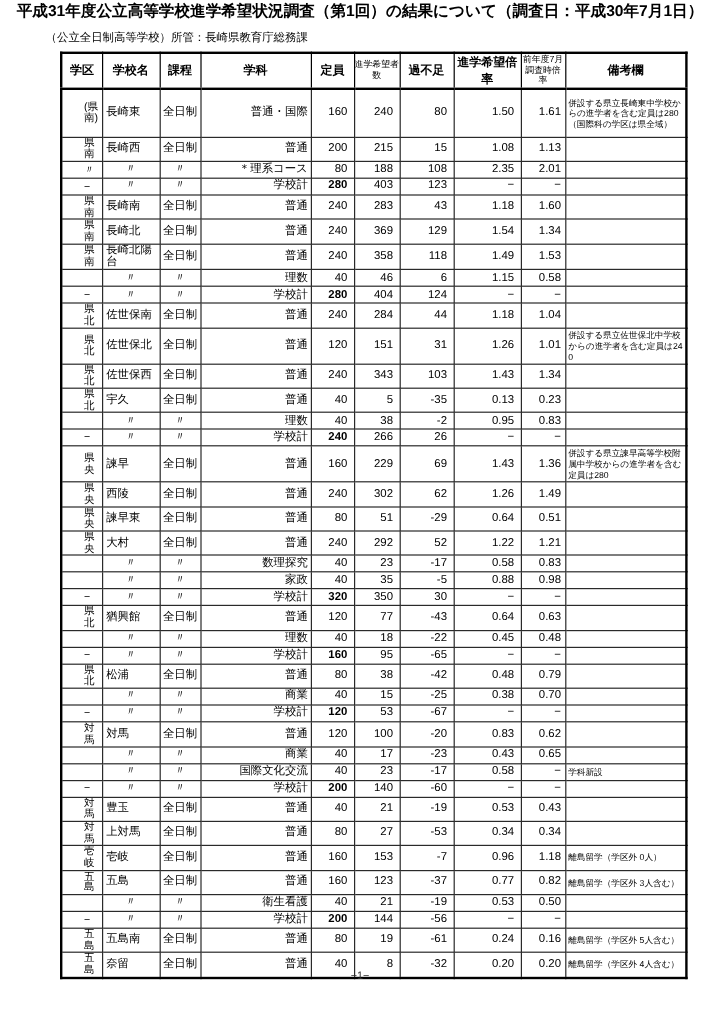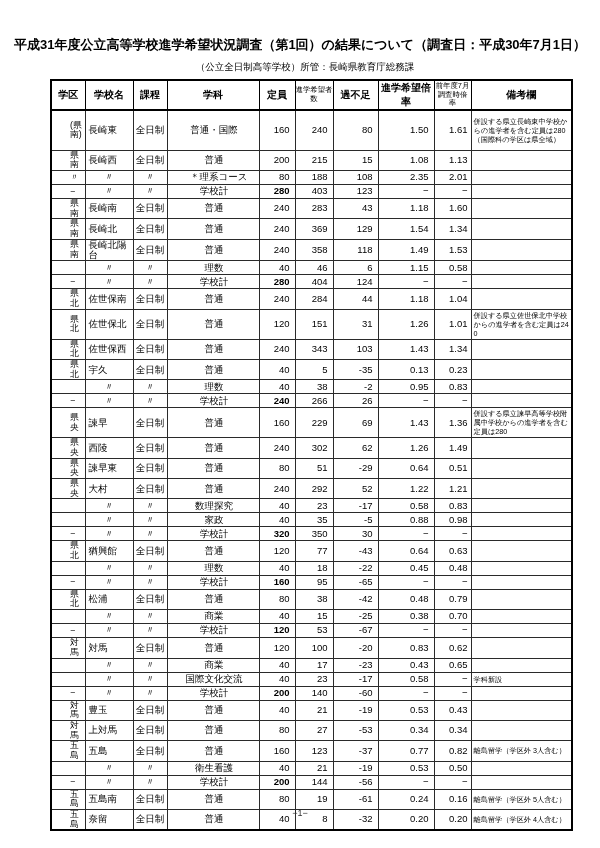--- a/index.html
+++ b/index.html
@@ -6,29 +6,28 @@
   html, body { margin: 0; padding: 0; }
   body {
     width: 600px; height: 848px;
     background: #ffffff;
     color: #000;
     font-family: "Liberation Sans", sans-serif;
     position: relative;
     overflow: hidden;
   }
   .doc-title {
-    margin-top: 36px;
     text-align: center;
     font-size: 13px;
     font-weight: bold;
     white-space: nowrap;
   }
   .sub-row {
     display: flex;
-    justify-content: center;
+    justify-content: flex-start;
     margin: 7px 28px 5px 38px;
     font-size: 9.5px;
   }
   table.survey {
     border-collapse: collapse;
     table-layout: fixed;
     width: 521px;
     margin-left: 50px;
     border: 2px solid #000;
   }
@@ -51,21 +50,21 @@
     overflow: hidden;
     vertical-align: middle;
     line-height: 1.1;
   }
   tr.group-start td { border-top: 1.8px solid #000; }
   tr.t40 td { height: 40px; }
   tr.t30 td { height: 29px; }
   .c-district { text-align: center; font-size: 8.8px; padding: 0 18px; }
   .c-school { text-align: left; padding-left: 3px; }
   .c-course { text-align: center; }
-  .c-dept { text-align: center; padding-left: 4px; margin-left: 18px; }
+  .c-dept { text-align: right; padding-left: 4px; margin-left: 18px; }
   .c-capacity, .c-applicants, .c-excess, .c-ratio, .c-prev_ratio {
     text-align: right; padding-right: 5px;
   }
   .c-prev_ratio { padding-right: 3px; }
   .c-remark {
     border-left: 1.5px solid #000;
     font-size: 7.2px;
     line-height: 1.25;
     padding: 1px 2px;
     text-align: left;
@@ -525,20 +524,32 @@
           <td class="c-course">全日制</td>
           <td class="c-dept">普通</td>
           <td class="c-capacity">80</td>
           <td class="c-applicants">27</td>
           <td class="c-excess">-53</td>
           <td class="c-ratio">0.34</td>
           <td class="c-prev_ratio">0.34</td>
           <td class="c-remark"></td>
         </tr>
         <tr class="group-start">
+          <td class="c-district">壱 岐</td>
+          <td class="c-school">壱岐</td>
+          <td class="c-course">全日制</td>
+          <td class="c-dept">普通</td>
+          <td class="c-capacity">160</td>
+          <td class="c-applicants">153</td>
+          <td class="c-excess">-7</td>
+          <td class="c-ratio">0.96</td>
+          <td class="c-prev_ratio">1.18</td>
+          <td class="c-remark">離島留学（学区外 0人）</td>
+        </tr>
+        <tr class="group-start">
           <td class="c-district">五 島</td>
           <td class="c-school">五島</td>
           <td class="c-course">全日制</td>
           <td class="c-dept">普通</td>
           <td class="c-capacity">160</td>
           <td class="c-applicants">123</td>
           <td class="c-excess">-37</td>
           <td class="c-ratio">0.77</td>
           <td class="c-prev_ratio">0.82</td>
           <td class="c-remark">離島留学（学区外 3人含む）</td>

